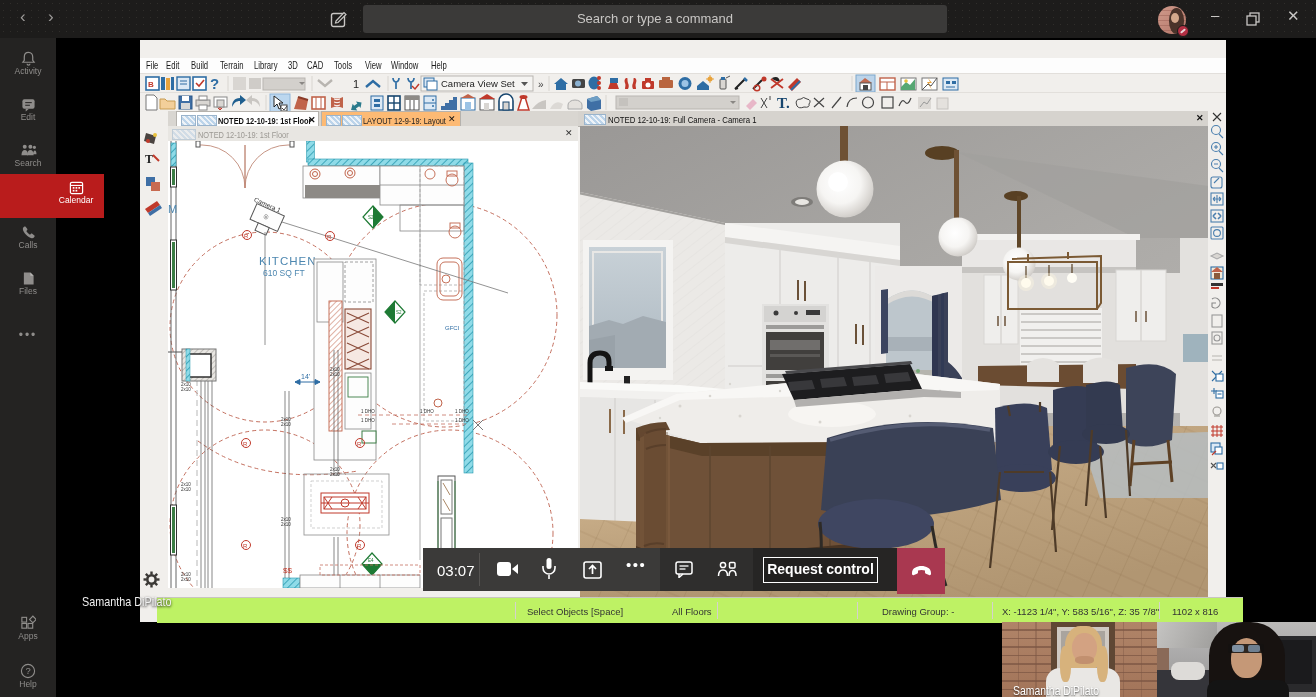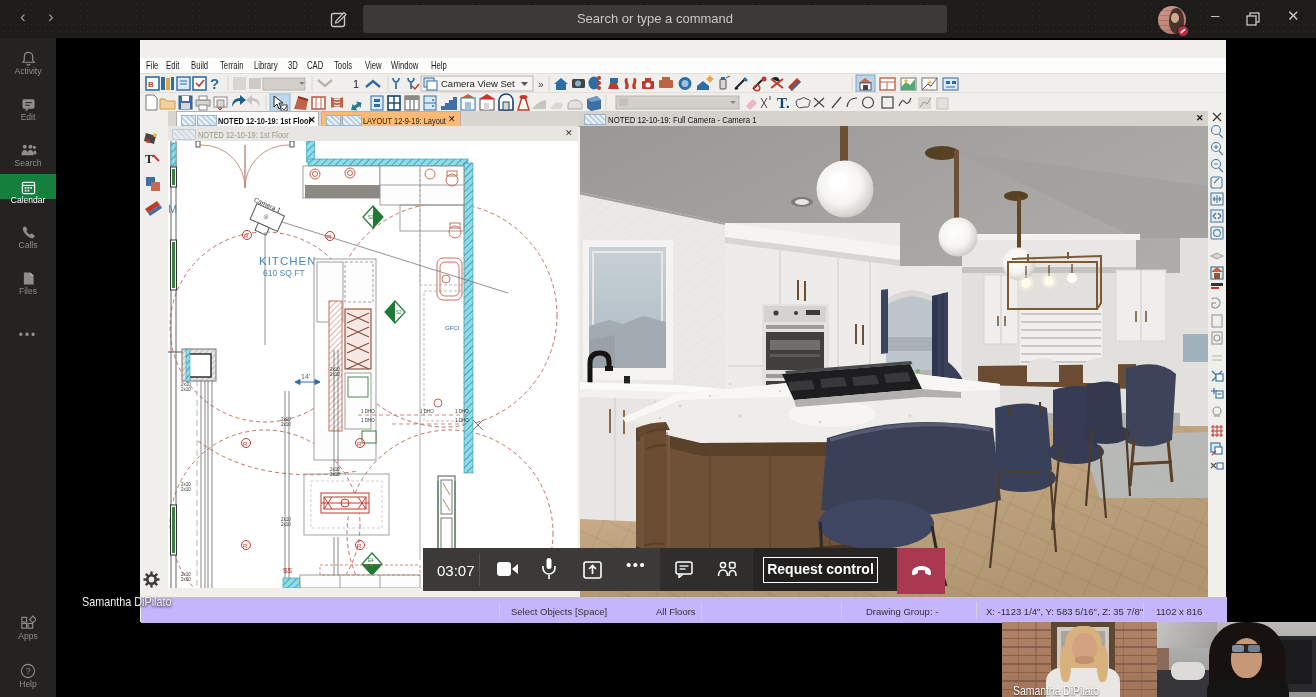--- a/index.html
+++ b/index.html
@@ -17,39 +17,39 @@
   #avatar .hair{position:absolute;left:11px;top:2px;width:15px;height:26px;border-radius:48%;background:#4a332a;}
   #avatar .face{position:absolute;left:13px;top:7px;width:8px;height:10px;border-radius:50%;background:#d3a88c;}
   #badge{left:1177px;top:25px;width:10px;height:10px;border-radius:50%;background:#b32f43;border:1px solid #1d1c1b;}
   #badge:after{content:"";position:absolute;left:2px;top:3.5px;width:6px;height:2px;background:#e8d5d8;border-radius:1px;transform:rotate(-40deg);}
   .winbtn{color:#c8c6c4;font-size:15px;top:8px;}
   
   #rail{left:0;top:38px;width:56px;height:659px;background:#242322;}
   .railitem{width:56px;height:44px;text-align:center;color:#8f8d8b;}
   .railitem .lbl{font-size:8.5px;margin-top:0px;}
   .railitem svg{display:block;margin:3px auto 0;}
-  #cal{background:#15803d;height:25px;}
+  #cal{background:#b91c1c;height:44px;padding-left:48px;}
   #cal .lbl{color:#fff;}
   
   #app{left:140px;top:40px;width:1086px;height:582px;background:#f1efec;font-size:11px;color:#111;}
   #apptitle{left:0;top:0;width:1086px;height:18px;background:#fdfdfd;}
   #apptitle .t{position:absolute;left:16px;top:3px;font-size:11.5px;color:#222;display:inline-block;transform:scaleX(0.7);transform-origin:0 50%;}
   #menubar{left:0;top:18px;width:1086px;height:15px;background:#fdfdfd;}
   #menubar span{position:absolute;top:1px;font-size:11px;color:#1a1a1a;display:inline-block;transform:scaleX(0.7);transform-origin:0 50%;}
   #tb1{left:0;top:33px;width:1086px;height:19px;background:#f1efec;border-top:1px solid #e2dfdb;}
   #tb2{left:0;top:52px;width:1086px;height:19px;background:#f1efec;border-top:1px solid #e2dfdb;}
   
   #tabrow{left:0;top:71px;width:1086px;height:15px;background:#d9d6d1;}
   #subtitlerow{left:28px;top:86px;width:410px;height:15px;background:#e8e6e2;border-bottom:1px solid #c9c6c1;}
   #lefttools{left:0;top:71px;width:28px;height:477px;background:#f1efec;}
   
   #plan{left:28px;top:101px;width:410px;height:447px;background:#fff;}
   #view3d{left:440px;top:86px;width:628px;height:471px;}
   #righttools{left:1068px;top:71px;width:18px;height:486px;background:#f1efec;}
-  #statusbar{left:1px;top:557px;width:1086px;height:25px;background:#c4b5fd;border-top:1px solid #c8c5c0;
+  #statusbar{left:17px;top:557px;width:1086px;height:25px;background:#bef264;border-top:1px solid #c8c5c0;
     font-size:9.5px;color:#333;}
   #statusbar span{position:absolute;top:8px;}
   
   #callbar{left:423px;top:548px;width:474px;height:43px;background:#3b3a39;color:#fff;}
   #redbtn{left:897px;top:548px;width:48px;height:46px;background:#a93850;}
   #presenter{left:82px;top:594px;color:#f0f0f0;font-size:13.5px;text-shadow:0 1px 3px #000;transform:scaleX(0.8);transform-origin:0 50%;}
   #thumb1{left:1002px;top:622px;width:155px;height:75px;background:#b5876a;overflow:hidden;}
   #thumb2{left:1157px;top:622px;width:159px;height:75px;background:#9a9a98;overflow:hidden;}
   .hatch{display:inline-block;background:repeating-linear-gradient(45deg,#bcd4ea 0 2px,#eef3f8 2px 4px);border:1px solid #9ab4cc;}
 </style>

